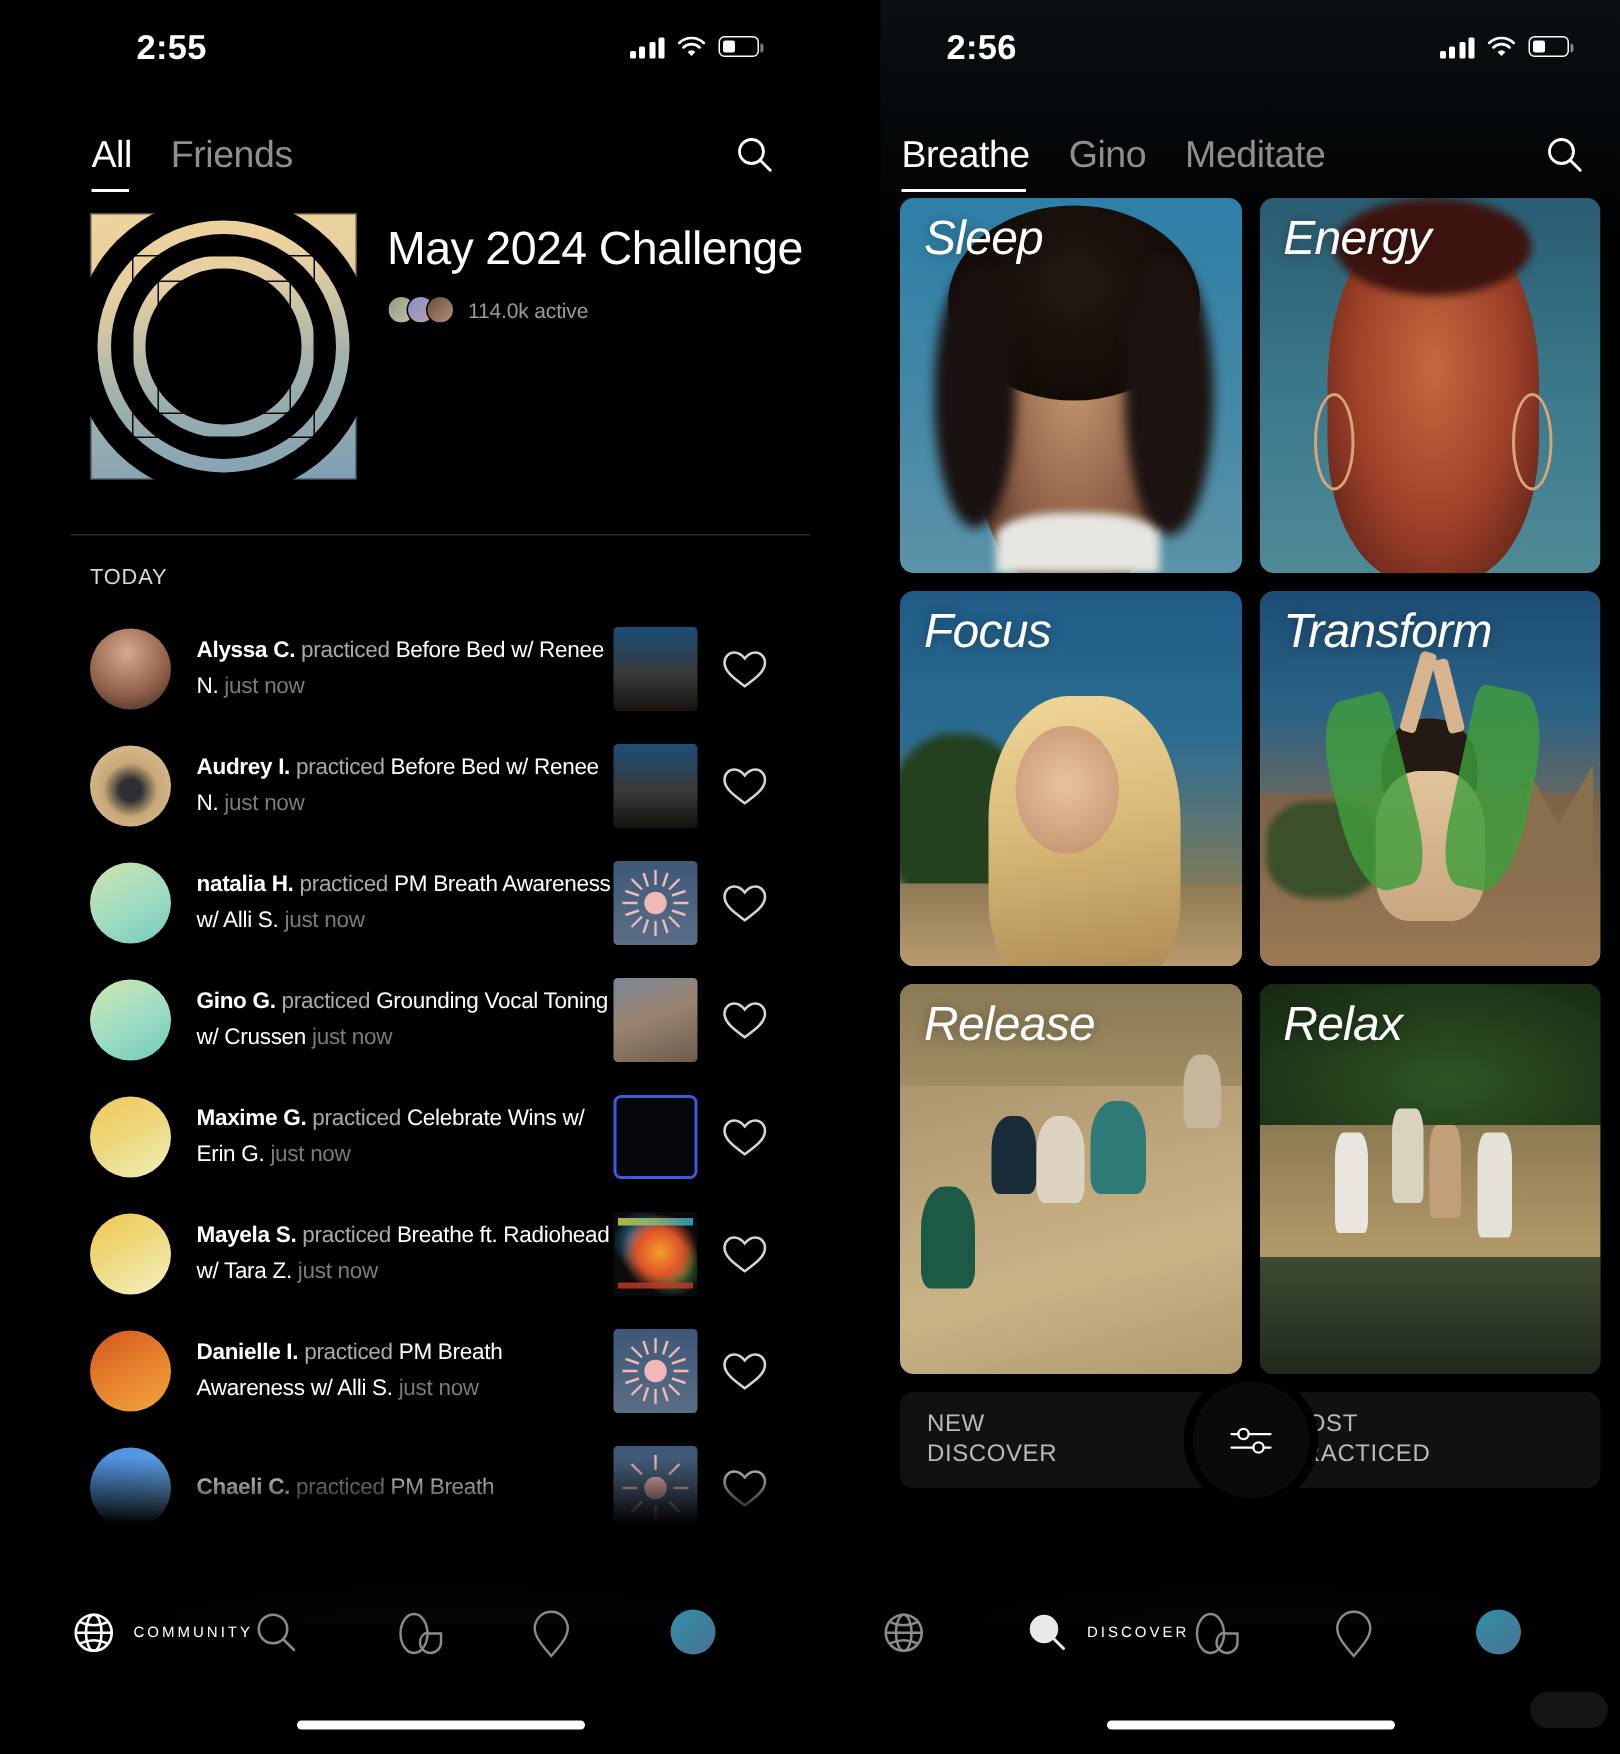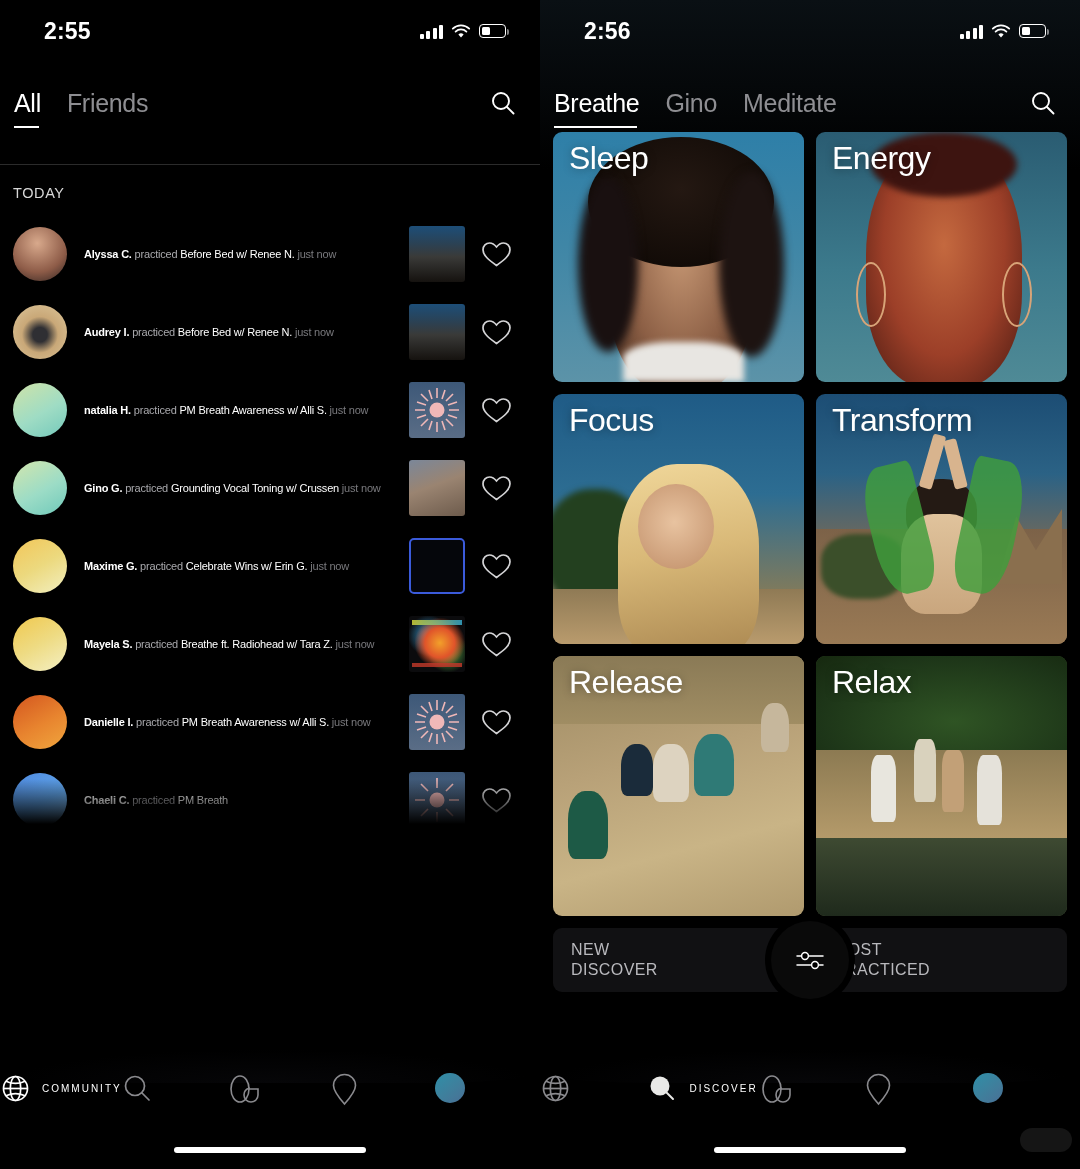--- a/index.html
+++ b/index.html
@@ -3,21 +3,21 @@
 <meta charset="utf-8">
 <style>
   * { margin:0; padding:0; box-sizing:border-box; }
   html,body {
     width:1080px; height:1169px;
     background:#000; overflow:hidden;
     font-family:"Liberation Sans", sans-serif;
     -webkit-font-smoothing:antialiased;
   }
   .screens { display:flex; width:1080px; height:1169px; }
-  .phone { width:540px; height:1169px; position:relative; background:#000; overflow:hidden; }
+  .phone { width:540px; height:1169px; position:relative; background:#000; overflow:hidden;margin-left:47px; }
   .phone.right { background:linear-gradient(180deg,#0a1014 0%,#000 170px); }
 
   
   .statusbar { height:62px; display:flex; align-items:center;
     justify-content:space-between; padding:0 34px 0 44px; position:relative; z-index:5; }
   .clock { color:#fff; font-size:23px; font-weight:600; letter-spacing:.2px; }
   .sb-right { display:flex; align-items:center; gap:8px; }
   .bars { display:flex; align-items:flex-end; gap:2.5px; height:15px; }
   .bars i { width:4px; background:#fff; border-radius:1px; display:block; }
   .bars i:nth-child(1){height:5px} .bars i:nth-child(2){height:8px}
@@ -58,35 +58,35 @@
 
   .divider { height:1px; background:#2b2b2b; margin-top:36px; }
 
   
   .today { color:#d8d8d8; font-size:14.5px; letter-spacing:.6px;
      padding:20px 0 0 13px; }
   .feed { padding:14px 0 0 0; position:relative; }
   .row { display:flex; align-items:center; padding:0 13px 0 13px; height:78px; }
   .ava { width:54px; height:54px; border-radius:50%; flex:none; overflow:hidden;
      background:#222; position:relative; }
-  .rtext { flex:1; padding:0 0 0 17px; color:#a9a9ad; font-size:11px;
+  .rtext { flex:1; padding:0 0 0 17px; color:#a9a9ad; font-size:15px;
      line-height:24px; letter-spacing:-.2px; }
   .rtext b { color:#fff; font-weight:700; }
   .rtext em { color:#fff; font-style:normal; font-weight:400; }
   .rtext .ago { color:#7a7a7e; }
   .thumb { width:56px; height:56px; flex:none; border-radius:3px; overflow:hidden;
      position:relative; background:#111; }
   .heart { width:62px; display:flex; justify-content:center; flex:none; }
 
   .feed-fade { position:absolute; left:0; right:0; bottom:0; height:60px;
      background:linear-gradient(180deg,rgba(0,0,0,0) 0%,#000 75%); pointer-events:none; }
 
   
   .grid { padding:0 13px; display:grid; grid-template-columns:1fr 1fr;
-     gap:12px 12px; margin-top:4px; }
+     gap:12px 12px; margin-top:4px;font-style:italic; }
   .card { position:relative; height:250px; border-radius:9px; overflow:hidden; }
   .card.short { height:260px; }
   .card-label { position:absolute; left:16px; top:8px; color:#fff; font-size:32px;
      letter-spacing:-.5px; z-index:3; text-shadow:0 1px 8px rgba(0,0,0,.35); }
 
   .strip { padding:0 13px; margin-top:12px; position:relative; }
   .strip-inner { display:grid; grid-template-columns:1fr 1fr; gap:12px; }
   .strip-card { background:#111113; border-radius:9px; height:64px;
      display:flex; align-items:center; padding-left:18px; }
   .strip-card span { color:#b9b9bd; font-size:16px; line-height:20px;
@@ -146,20 +146,41 @@
       <div class="navtab">Friends</div>
       <div class="nav-spacer"></div>
       <div class="search-btn">
         <svg width="26" height="26" viewBox="0 0 26 26" class="ico">
           <circle cx="11" cy="11" r="8" stroke="#fff" stroke-width="1.9" fill="none"></circle>
           <line x1="17" y1="17" x2="23.5" y2="23.5" stroke="#fff" stroke-width="1.9" stroke-linecap="round"></line>
         </svg>
       </div>
     </div>
 
+    <div class="challenge">
+      <div class="chal-art">
+        <div class="sq" style="left:16%;top:16%;width:68%;height:68%"></div>
+        <div class="sq" style="left:25%;top:25%;width:50%;height:50%"></div>
+        <div class="ring" style="left:-6%;top:-6%;width:112%;height:112%;background:none;box-shadow:inset 0 0 0 16px #000"></div>
+        <div class="ring" style="left:8%;top:8%;width:84%;height:84%;background:none;box-shadow:inset 0 0 0 14px #000"></div>
+        <div class="ring" style="left:21%;top:21%;width:58%;height:58%"></div>
+        <div class="sq" style="left:0;top:0;width:100%;height:100%;border-color:rgba(0,0,0,.6)"></div>
+      </div>
+      <div class="chal-text">
+        <div class="chal-title">May 2024 Challenge</div>
+        <div class="chal-meta">
+          <div class="stack">
+            <span style="background:linear-gradient(135deg,#8d9e87,#c9c0a4)"></span>
+            <span style="background:linear-gradient(135deg,#7b94c4,#c79bb0)"></span>
+            <span style="background:linear-gradient(135deg,#6b4a3c,#b39180)"></span>
+          </div>
+          <div class="chal-active">114.0k active</div>
+        </div>
+      </div>
+    </div>
 
     <div class="divider"></div>
     <div class="today">TODAY</div>
 
     <div class="feed">
 
       <div class="row">
         <div class="ava" style="background:radial-gradient(circle at 45% 30%,#d8a98c,#8e5c48 60%,#2c2220)"></div>
         <div class="rtext">
           <b>Alyssa C.</b>

